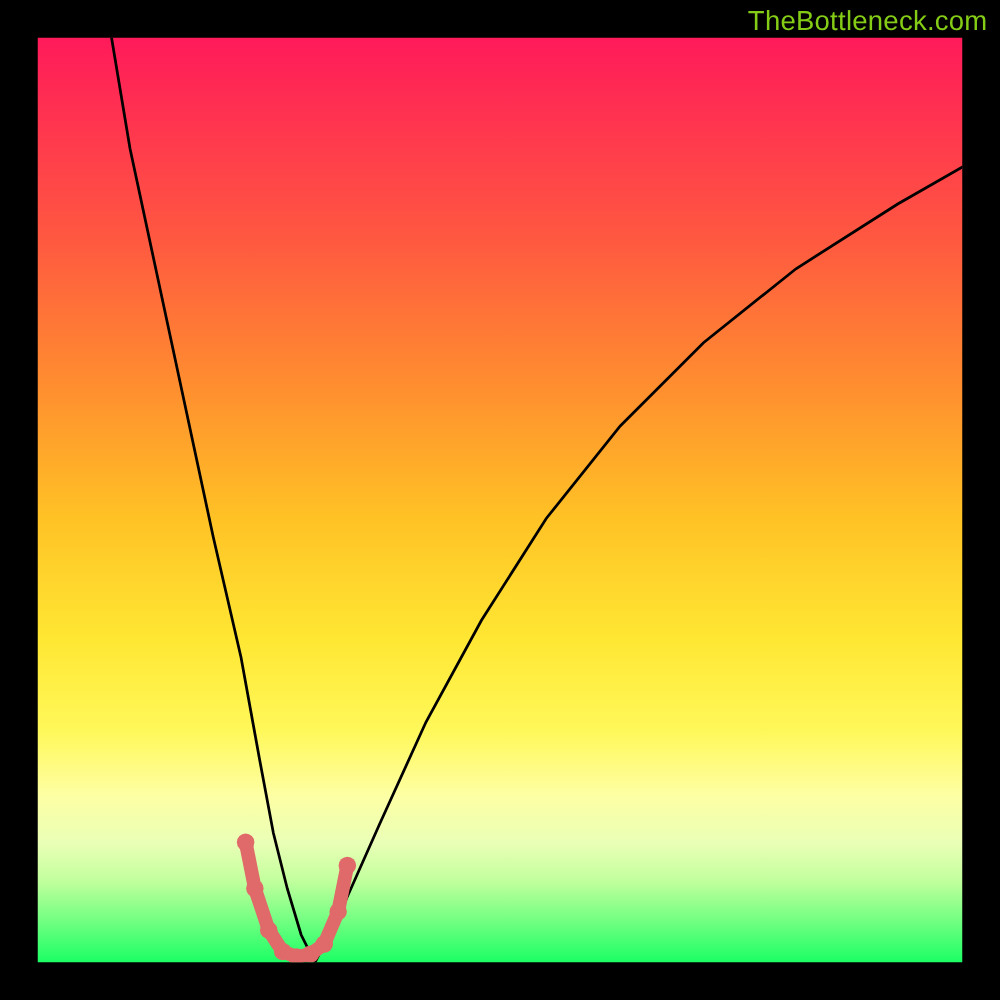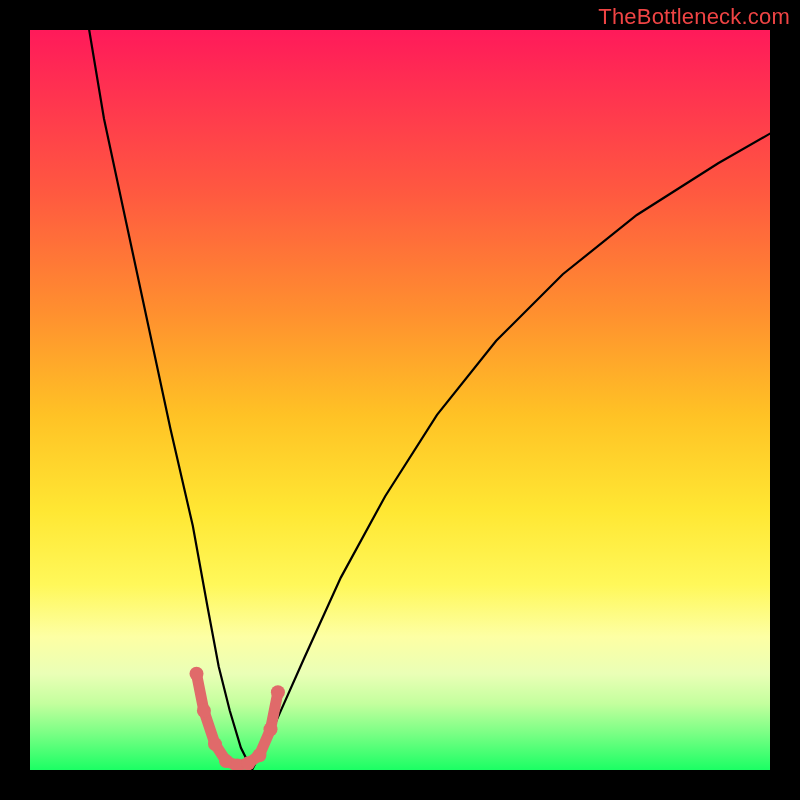--- a/index.html
+++ b/index.html
@@ -46,21 +46,21 @@
     left: 0;
     top: 0;
     width: 740px;
     height: 740px;
   }
 
   .watermark {
     position: absolute;
     top: 4px;
     right: 10px;
-    color: #ef4444;
+    color: #84cc16;
     font-size: 22px;
     letter-spacing: 0.2px;
     font-weight: 400;
     user-select: none;
   }
 </style>
 </head>
 <body>
 
 <div class="plot">

